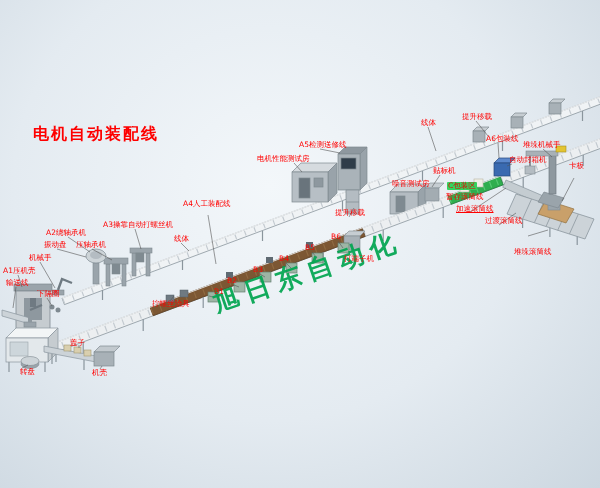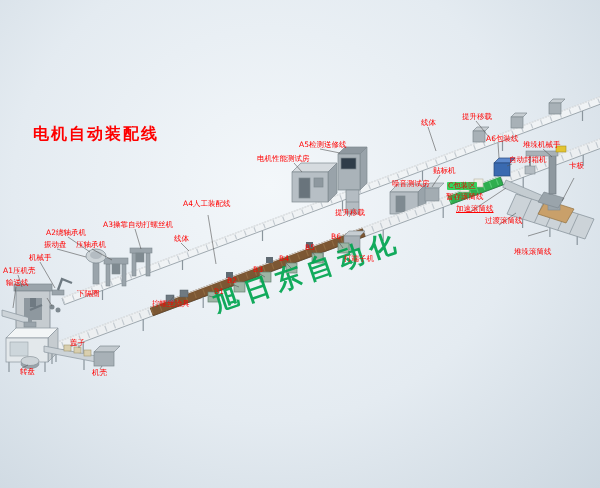--- a/index.html
+++ b/index.html
@@ -287,21 +287,21 @@
       <div class="label" style="left: 202px; top: 288px; padding-left: 12px;">B1</div>
       <div class="label" style="left: 344px; top: 255px;">打端子机</div>
       <div class="label" style="left: 174px; top: 235px;">线体</div>
       <div class="label" style="left: 103px; top: 221px;">A3操靠自动打螺丝机</div>
       <div class="label" style="left: 46px; top: 229px;">A2绕轴承机</div>
       <div class="label" style="left: 44px; top: 241px;">振动盘</div>
       <div class="label" style="left: 76px; top: 241px;">压轴承机</div>
       <div class="label" style="left: 29px; top: 254px;">机械手</div>
       <div class="label" style="left: 3px; top: 267px;">A1压机壳</div>
       <div class="label" style="left: 6px; top: 279px;">输送线</div>
-      <div class="label" style="left: 37px; top: 290px; margin-left: 40px;">下隔圈</div>
+      <div class="label" style="left: 37px; top: 290px;">下隔圈</div>
       <div class="label" style="left: 152px; top: 300px;">拧螺丝治具</div>
       <div class="label" style="left: 70px; top: 339px;">盖子</div>
       <div class="label" style="left: 20px; top: 368px;">转盘</div>
       <div class="label" style="left: 92px; top: 369px;">机壳</div>
     </div>
 
   <div class="title">电机自动装配线</div>
   <div class="watermark">旭日东自动化</div>
 </div>
 

